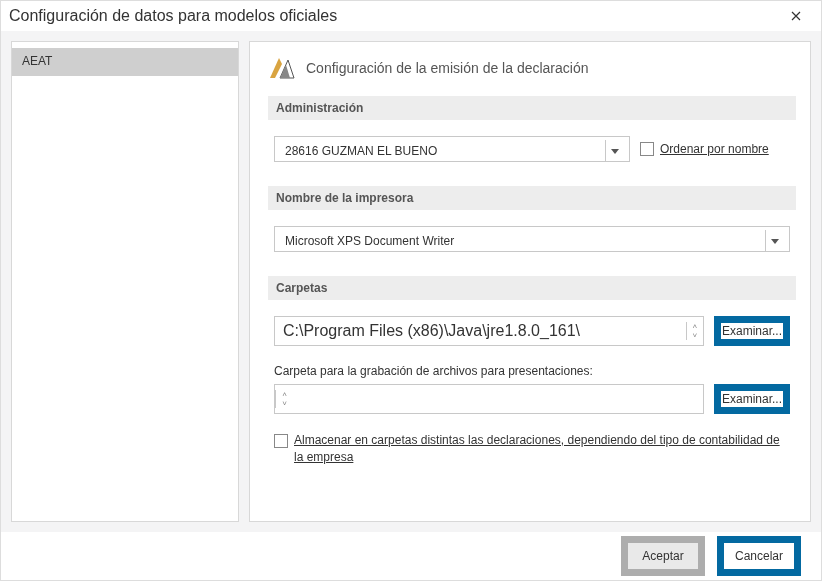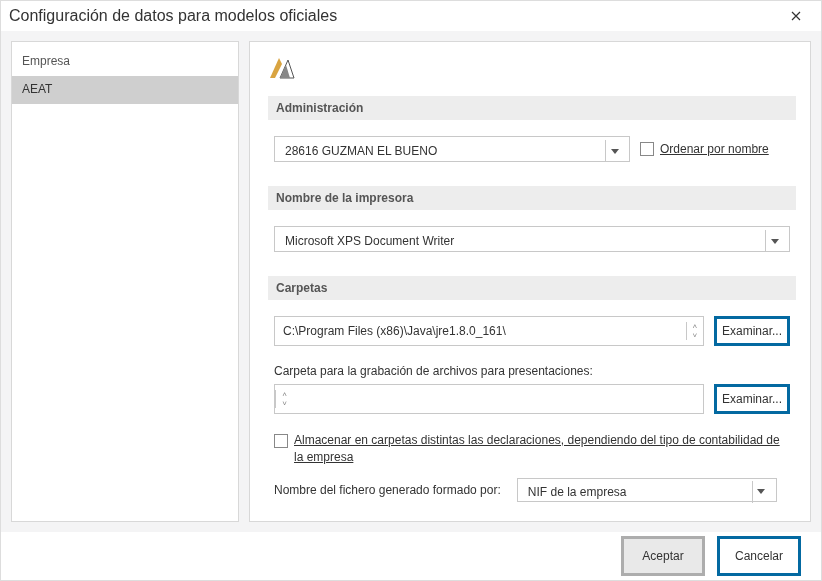--- a/index.html
+++ b/index.html
@@ -21,24 +21,24 @@
   .row { display: flex; align-items: center; gap: 10px; margin-bottom: 24px; padding: 0 6px; }
   .select { flex: 1; height: 26px; border: 1px solid #c8c8c8; background: #fff; display: flex; align-items: center; justify-content: space-between; padding: 4px 6px 0 10px; color: #333; cursor: pointer; position: relative; }
   .select .chev-box { width: 18px; height: 22px; border-left: 1px solid #c8c8c8; display:flex; align-items:center; justify-content:center; margin-left:6px; }
   .select.full { width: 100%; }
   .checkbox { width: 14px; height: 14px; border: 1px solid #888; background: #fff; display: inline-block; flex-shrink:0; cursor:pointer; }
   .check-label { color: #333; }
   .check-wrap { display: flex; align-items: flex-start; gap: 6px; text-decoration: underline; }
   .label { color: #333; margin-bottom: 6px; padding: 0 6px; }
   .inputrow { display: flex; align-items: stretch; gap: 10px; padding: 0 6px; margin-bottom: 18px; }
   .textbox { flex: 1; height: 30px; border: 1px solid #c8c8c8; display:flex; align-items:center; }
-  .textbox input { border: none; outline: none; width: 100%; height: 100%; padding: 0 8px; font-size: 12px; color: #333; background: transparent; }
+  .textbox input { border: none; outline: none; width: 100%; height: 100%; padding: 0 8px; font-size: 16px; color: #333; background: transparent; }
   .spin { width: 18px; display:flex; flex-direction:column; border-left:1px solid #c8c8c8; }
   .spin div { flex:1; display:flex; align-items:center; justify-content:center; cursor:pointer; color:#888; font-size:8px; }
-  .btn { height: 30px; min-width: 76px; padding: 0 0; border: 3px solid #0369a1; background: #fff; color: #333; display:flex; align-items:center; justify-content:center; cursor:pointer; }
+  .btn { height: 30px; min-width: 76px; padding: 0 0; border: 7px solid #0369a1; background: #fff; color: #333; display:flex; align-items:center; justify-content:center; cursor:pointer; }
   .folders-block { padding: 0; }
   .gen-row { display:flex; align-items:center; gap: 16px; padding: 0 6px; margin-top: 8px; }
   .gen-row .select { flex:1; max-width: 260px; height: 24px; }
   .footer { height: 48px; display:flex; align-items:center; justify-content:flex-end; gap: 12px; padding: 0 20px; background:#fff; border-top: none; }
   .footer .btn { height: 40px; min-width: 84px; }
   .btn.primary { background: #e9e9e9; border-color:#adadad; }
   .admin-row .select { max-width: 356px; }
   .chev { width:8px; height:5px; }
 </style>
 </head>
@@ -49,31 +49,31 @@
     <div class="title">Configuración de datos para modelos oficiales</div>
     <div class="close">
       <svg width="10" height="10" viewBox="0 0 10 10">
           <path d="M1 1 L9 9 M9 1 L1 9" stroke="#333" stroke-width="1.2" fill="none"></path>
         </svg>
     </div>
   </div>
 
   <div class="content">
     <div class="sidebar">
-      <div class="sidebar-item">Empresa</div>
       <div class="sidebar-item selected">AEAT</div>
     </div>
 
     <div class="main">
       <div class="header-row">
         <svg class="logo" viewBox="0 0 28 24">
           <path d="M2 22 L11 2 L14 8 L7 22 Z" fill="#d9a441"></path>
           <path d="M12 22 L20 4 L26 22 Z" fill="none" stroke="#555" stroke-width="1"></path>
           <path d="M12 22 L18 9 L22 22 Z" fill="#888"></path>
         </svg>
+        <div class="page-title">Configuración de la emisión de la declaración</div>
       </div>
 
       <div class="section-head">Administración</div>
       <div class="row admin-row">
         <div class="select">
           <span>28616 GUZMAN EL BUENO</span>
           <span class="chev-box">
             <svg class="chev" viewBox="0 0 8 5">
                 <path d="M0 0 L4 5 L8 0 Z" fill="#555"></path>
               </svg>
@@ -120,31 +120,20 @@
             </div>
           </div>
           <div class="btn">Examinar...</div>
         </div>
 
         <div class="check-wrap" style="padding:0 6px; margin-bottom:12px;">
           <span class="checkbox" style="margin-top:2px;"></span>
           <span class="check-label" style="line-height:1.4;">Almacenar en carpetas distintas las declaraciones, dependiendo del tipo de contabilidad de la empresa</span>
         </div>
 
-        <div class="gen-row">
-          <span>Nombre del fichero generado formado por:</span>
-          <div class="select">
-            <span>NIF de la empresa</span>
-            <span class="chev-box">
-              <svg class="chev" viewBox="0 0 8 5">
-                  <path d="M0 0 L4 5 L8 0 Z" fill="#555"></path>
-                </svg>
-            </span>
-          </div>
-        </div>
 
       </div>
     </div>
   </div>
 
   <div class="footer">
     <div class="btn primary">Aceptar</div>
     <div class="btn">Cancelar</div>
   </div>
 </div>

